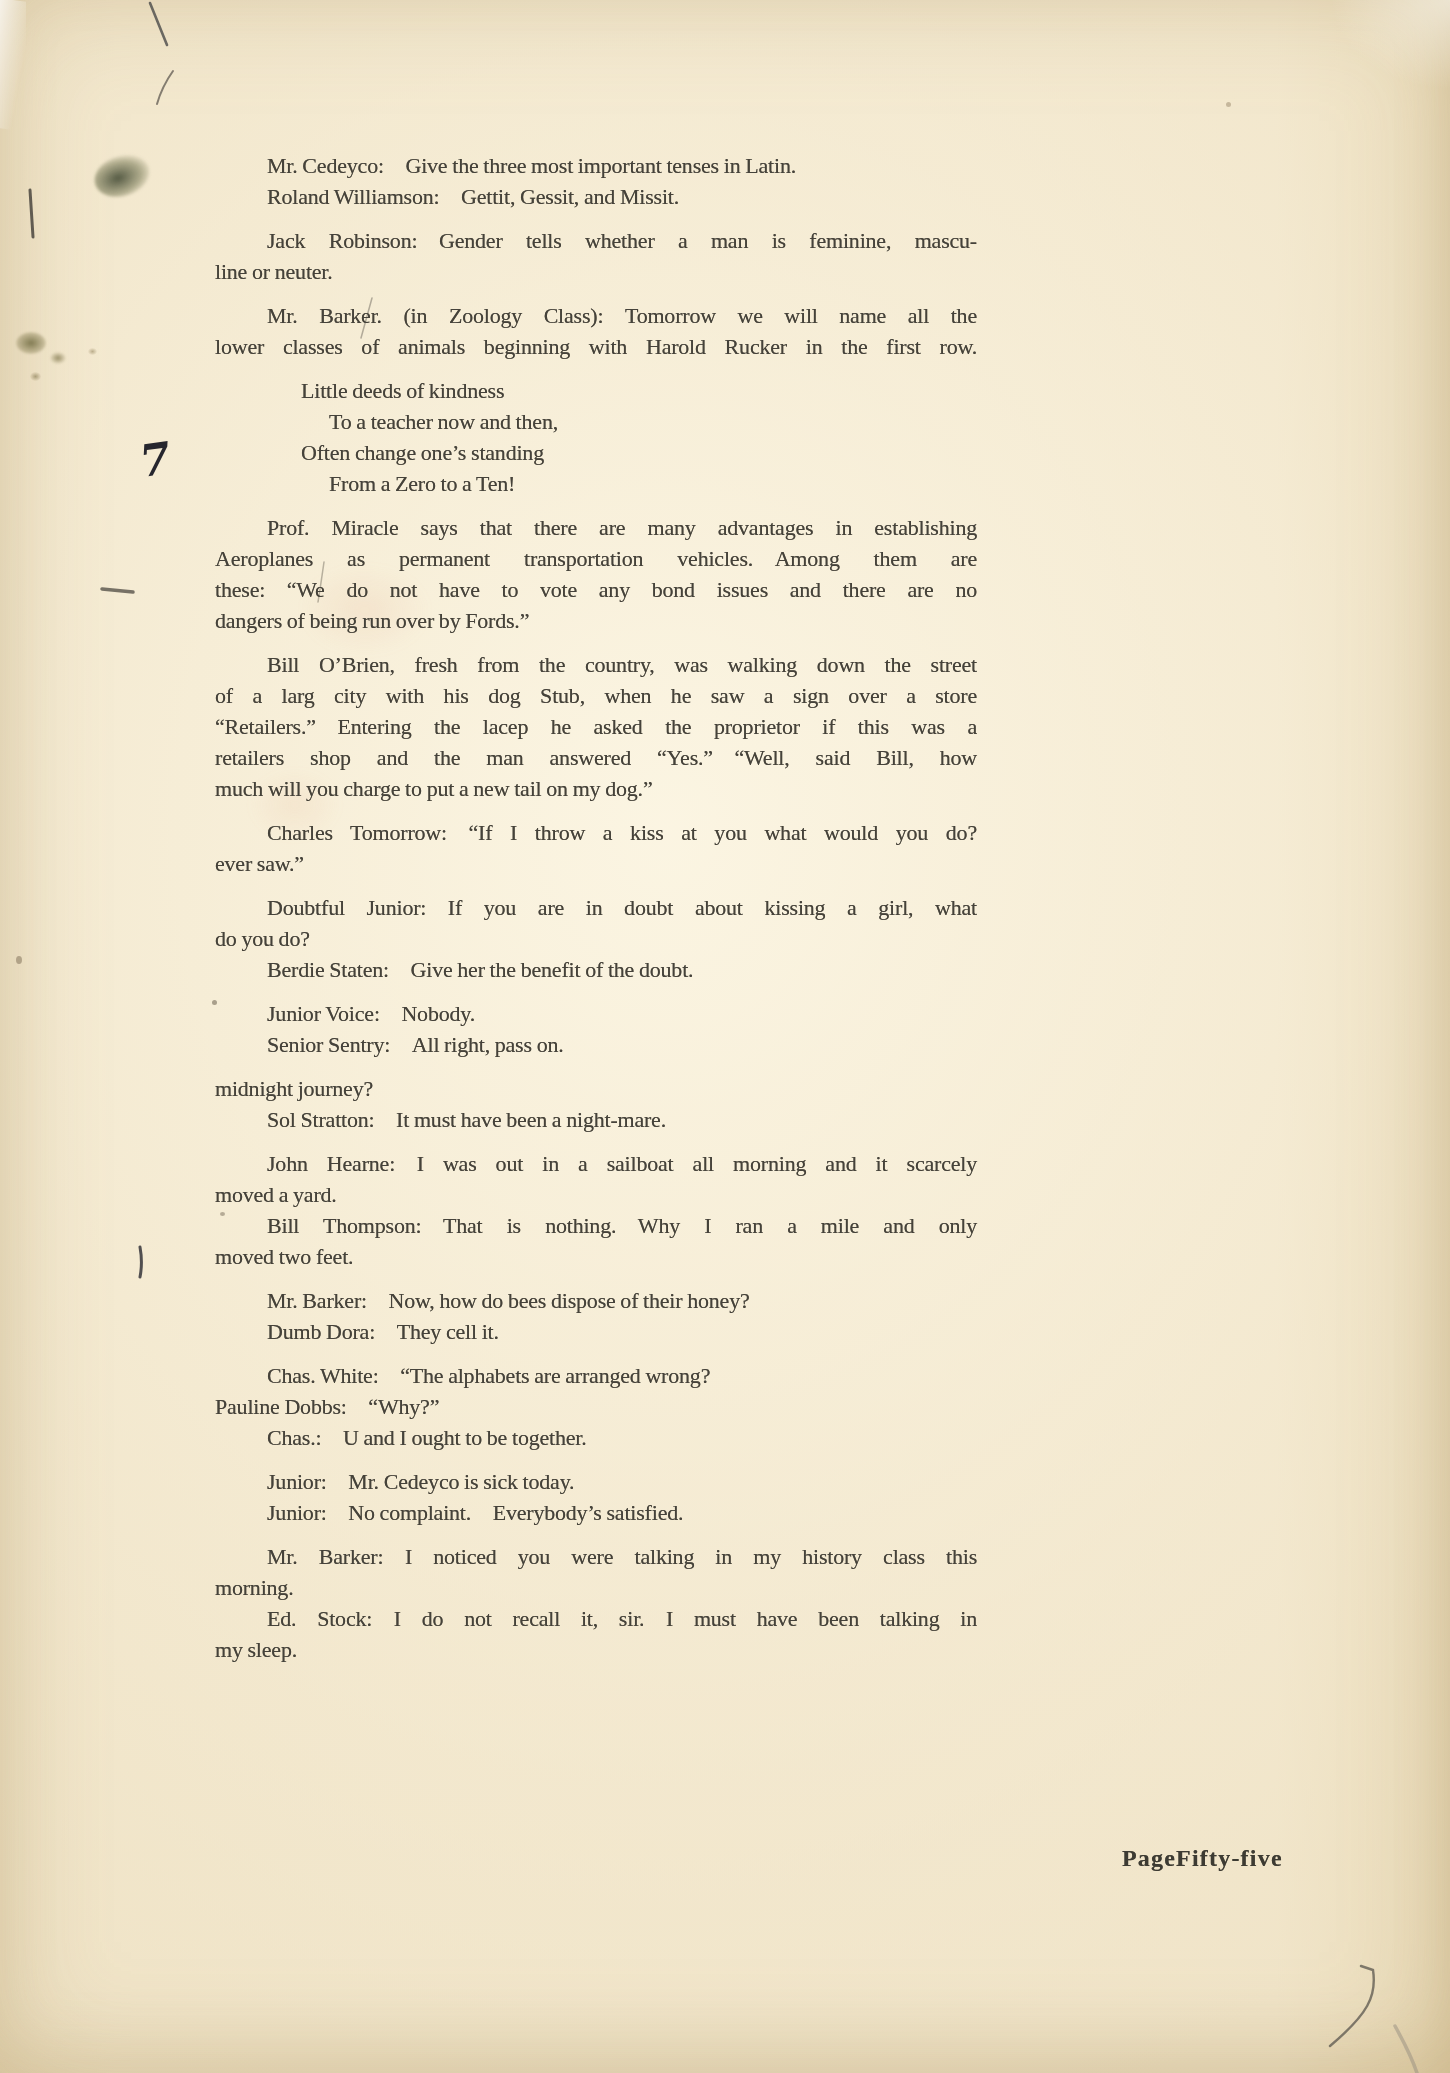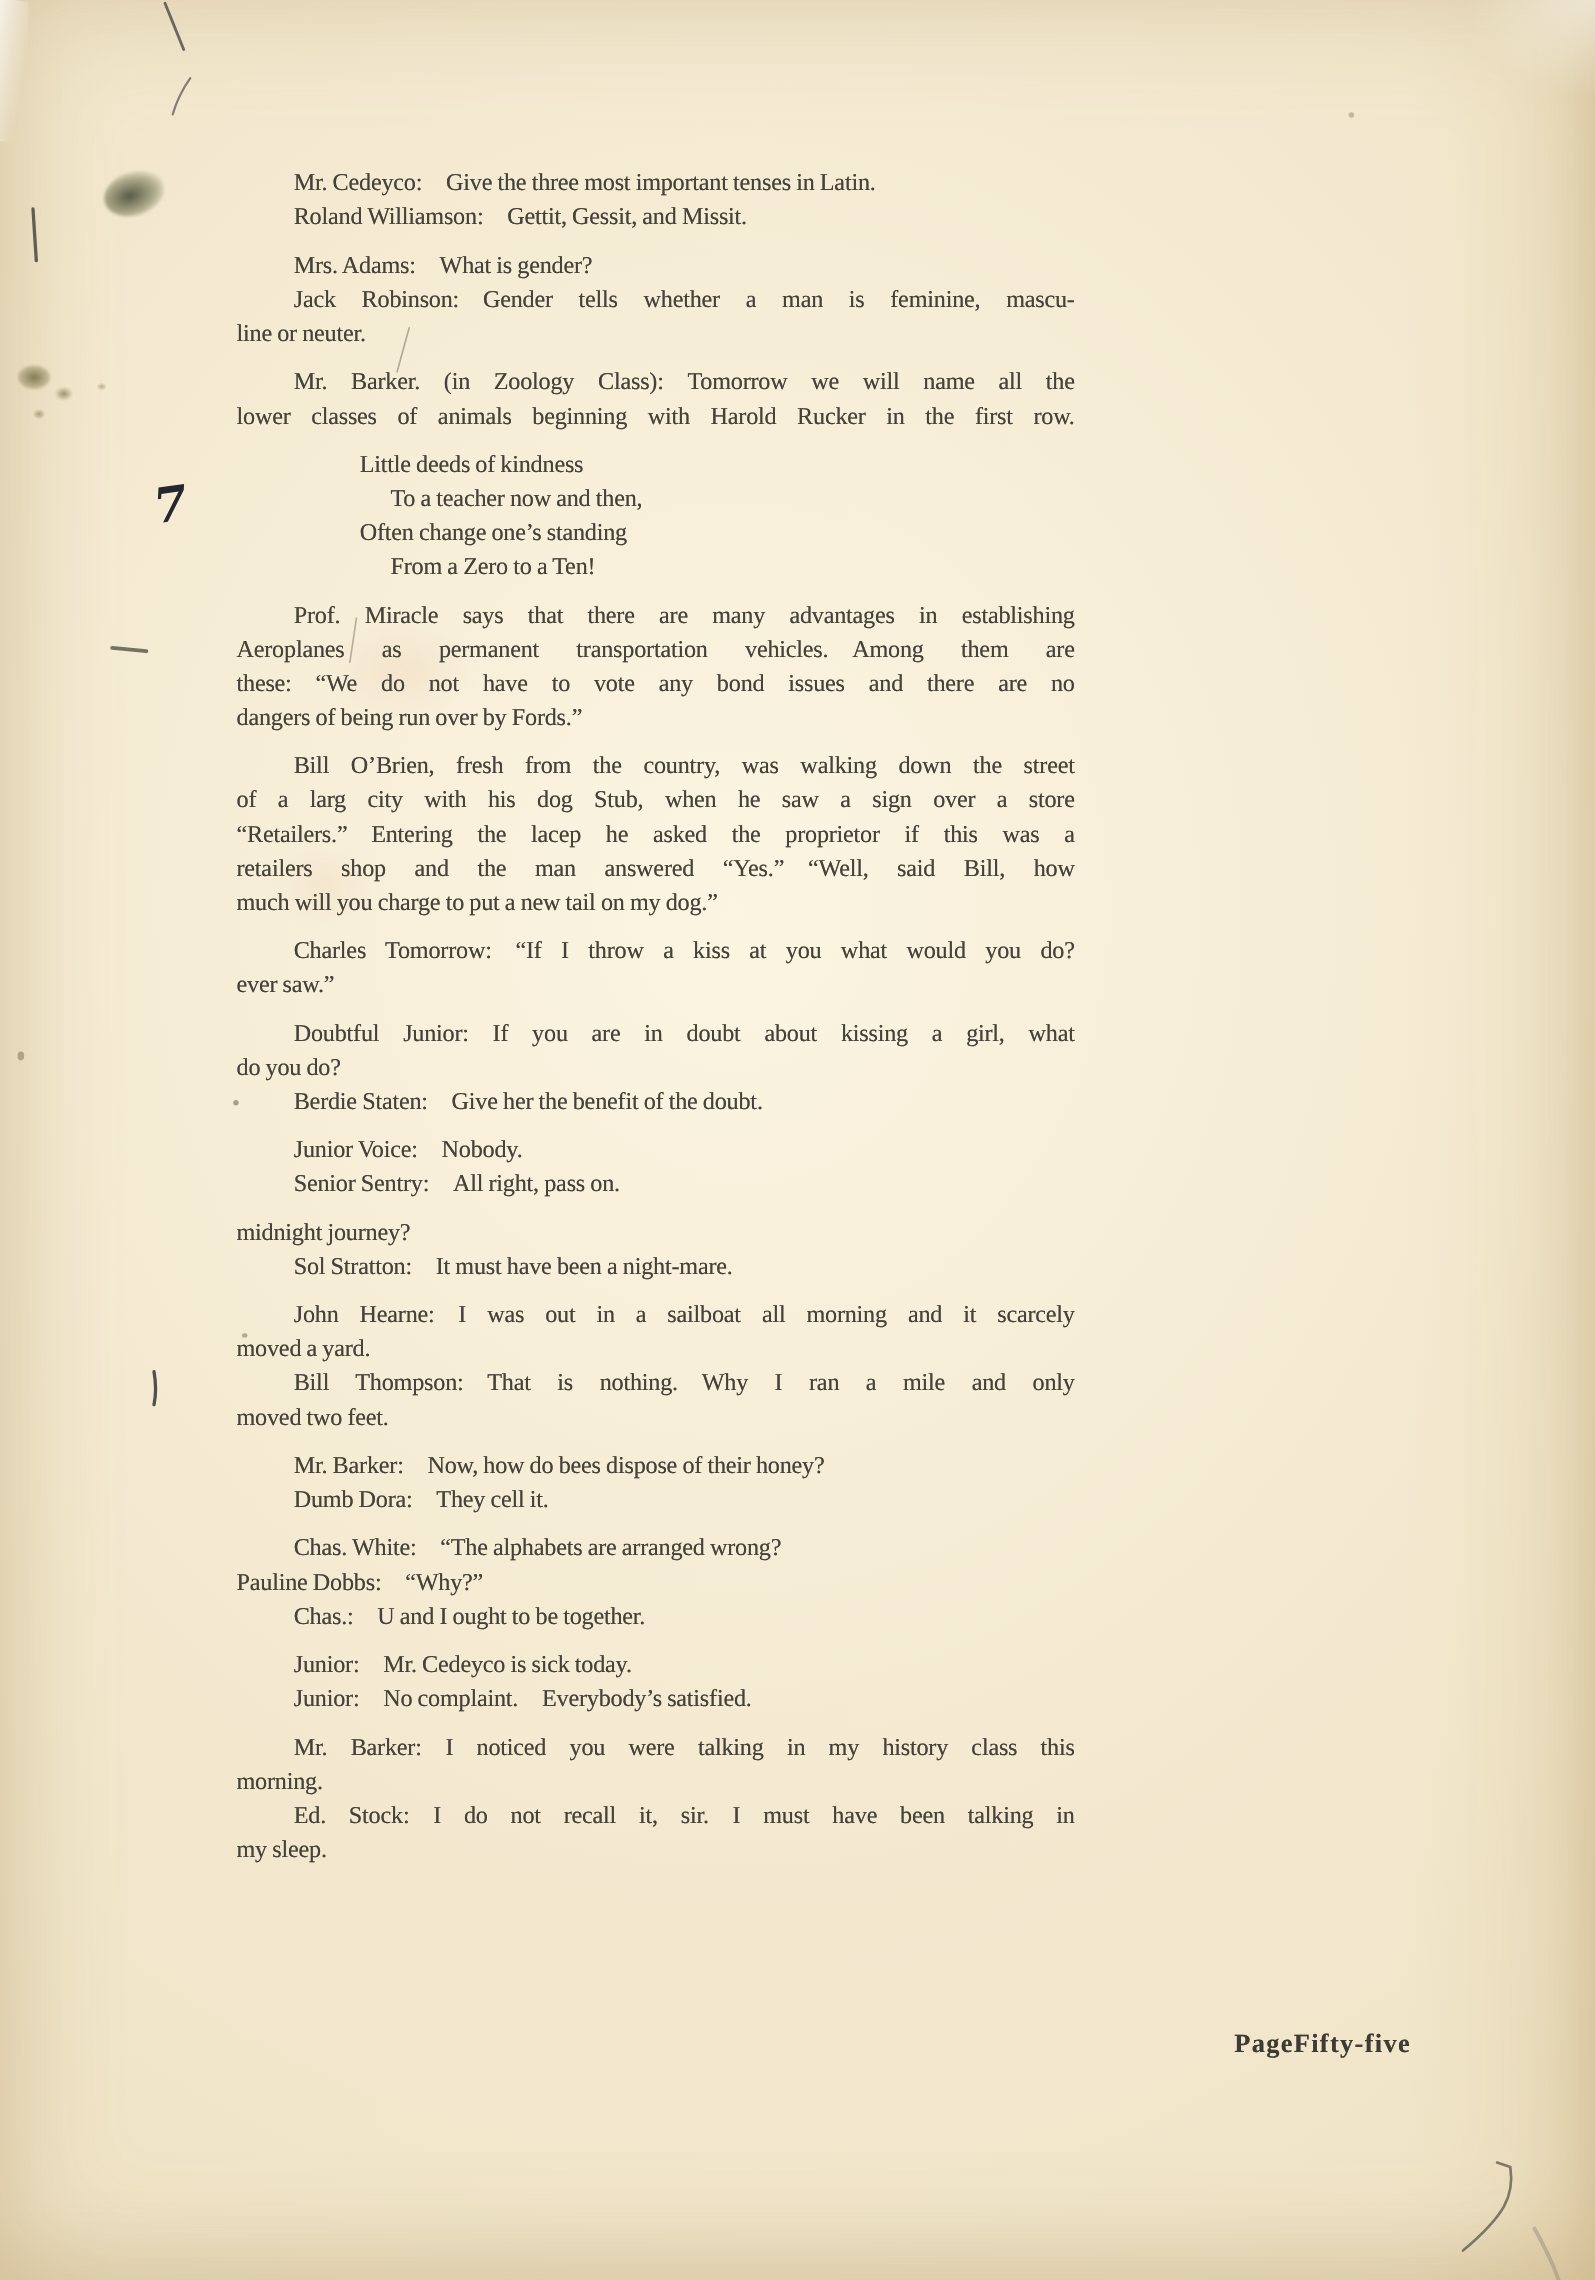--- a/index.html
+++ b/index.html
@@ -20,21 +20,21 @@
     background:radial-gradient(ellipse at 100% 0%, rgba(255,255,252,.55), rgba(255,255,252,0) 70%);pointer-events:none;}
 
   
   .textcol{position:absolute;left:215px;top:150px;width:762px;
     font-size:22px;line-height:31px;letter-spacing:-0.2px;word-spacing:-0.5px;
     text-shadow:0 0 .6px rgba(64,60,48,.65);}
   .blk{margin:0 0 13px 0;}
   .ln{min-height:31px;}
   .ind{padding-left:52px;}
   .j{text-align:justify;text-align-last:justify;}
-  .verse{margin-left:112px;font-family:Liberation Serif, serif;}
+  .verse{margin-left:86px;font-family:Liberation Serif, serif;}
   .verse .ln:nth-child(even){padding-left:28px;}
 
   
   .pagelabel{position:absolute;left:1122px;top:1845px;font-size:24px;font-weight:bold;
     letter-spacing:1.2px;color:#3d3b33;text-shadow:0 0 .5px rgba(60,56,45,.6);}
 
   
   .stain{position:absolute;border-radius:50%;pointer-events:none;}
   .stain-green{left:94px;top:156px;width:56px;height:40px;
     background:radial-gradient(ellipse at 42% 52%, rgba(58,66,44,.85) 0%, rgba(96,100,62,.45) 52%, rgba(120,120,80,0) 78%);
@@ -97,21 +97,20 @@
   </svg>
 
   <div class="textcol">
 
     <div class="blk">
       <div class="ln ind">Mr. Cedeyco:  Give the three most important tenses in Latin.</div>
       <div class="ln ind">Roland Williamson:  Gettit, Gessit, and Missit.</div>
     </div>
 
     <div class="blk">
-      <div class="ln ind">Mrs. Adams:  What is gender?</div>
       <div class="ln ind j">Jack Robinson:  Gender tells whether a man is feminine, mascu-</div>
       <div class="ln">line or neuter.</div>
     </div>
 
     <div class="blk">
       <div class="ln ind j">Mr. Barker. (in Zoology Class):  Tomorrow we will name all the</div>
       <div class="ln j">lower classes of animals beginning with Harold Rucker in the first row.</div>
     </div>
 
     <div class="blk verse">

